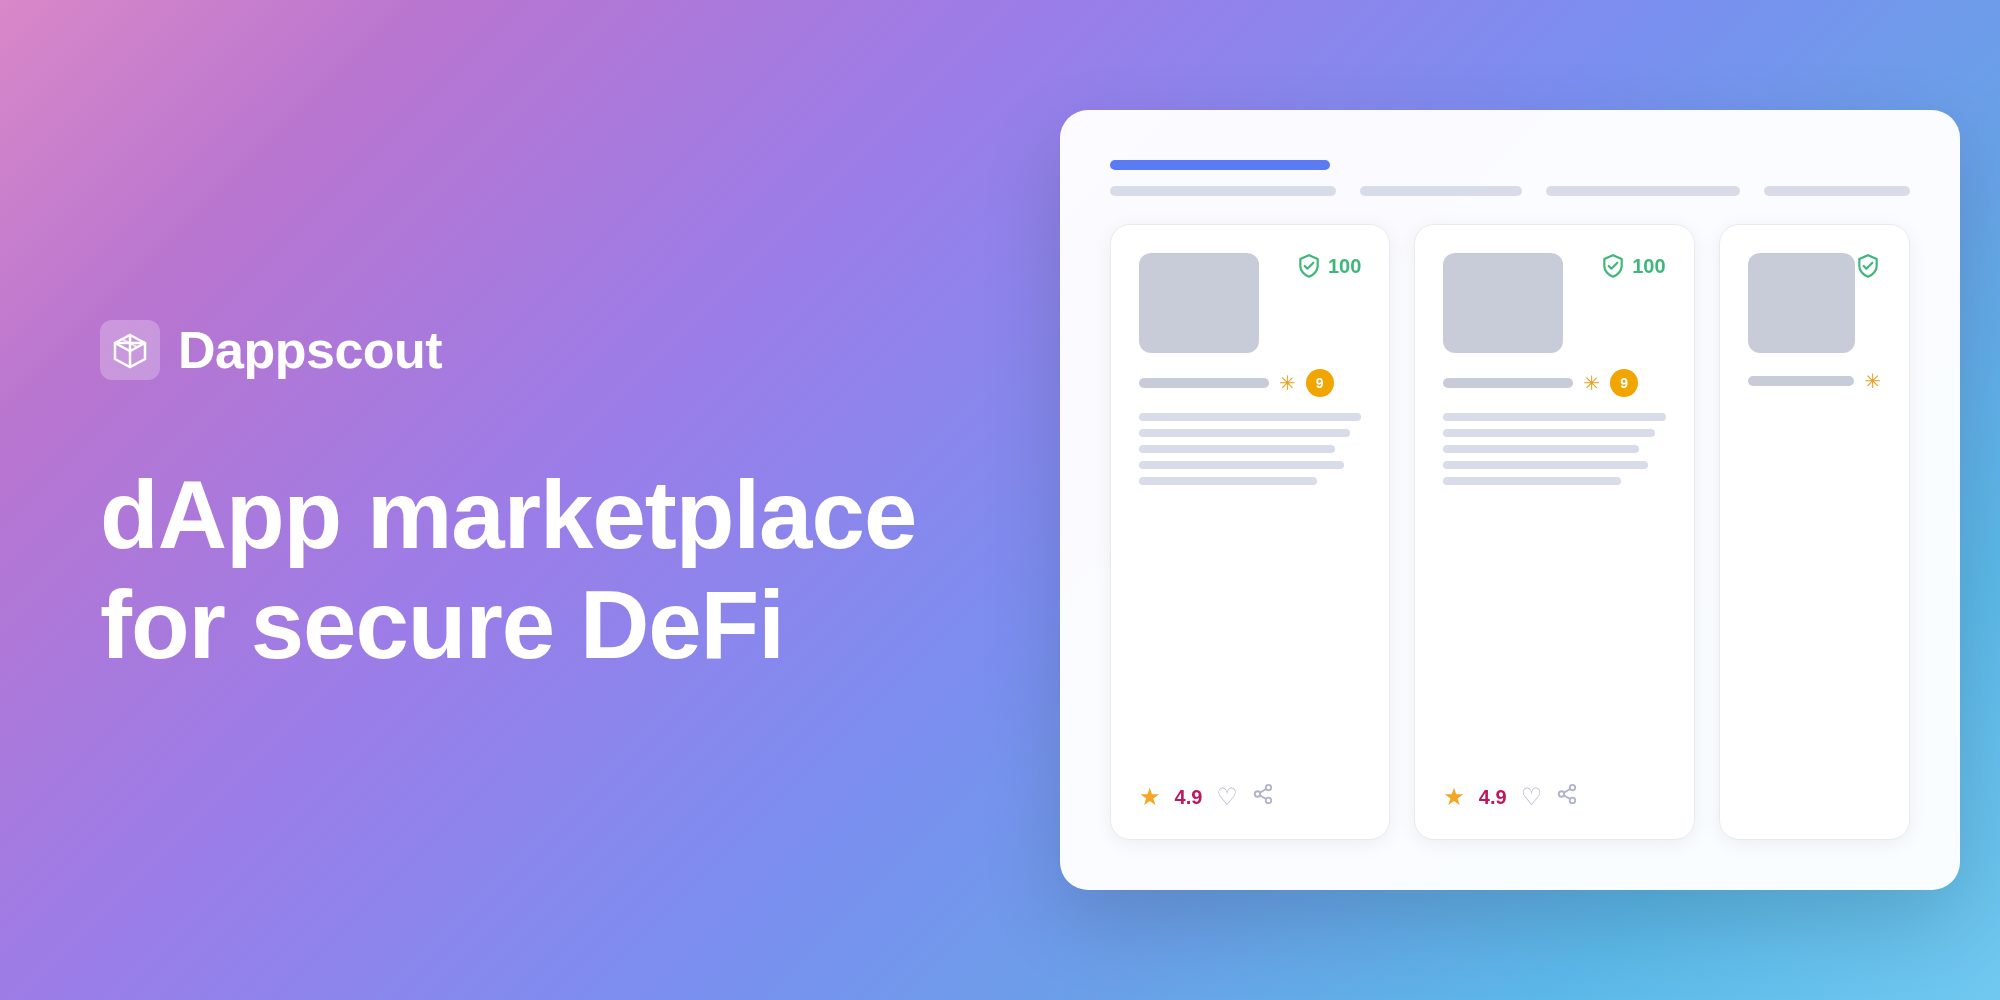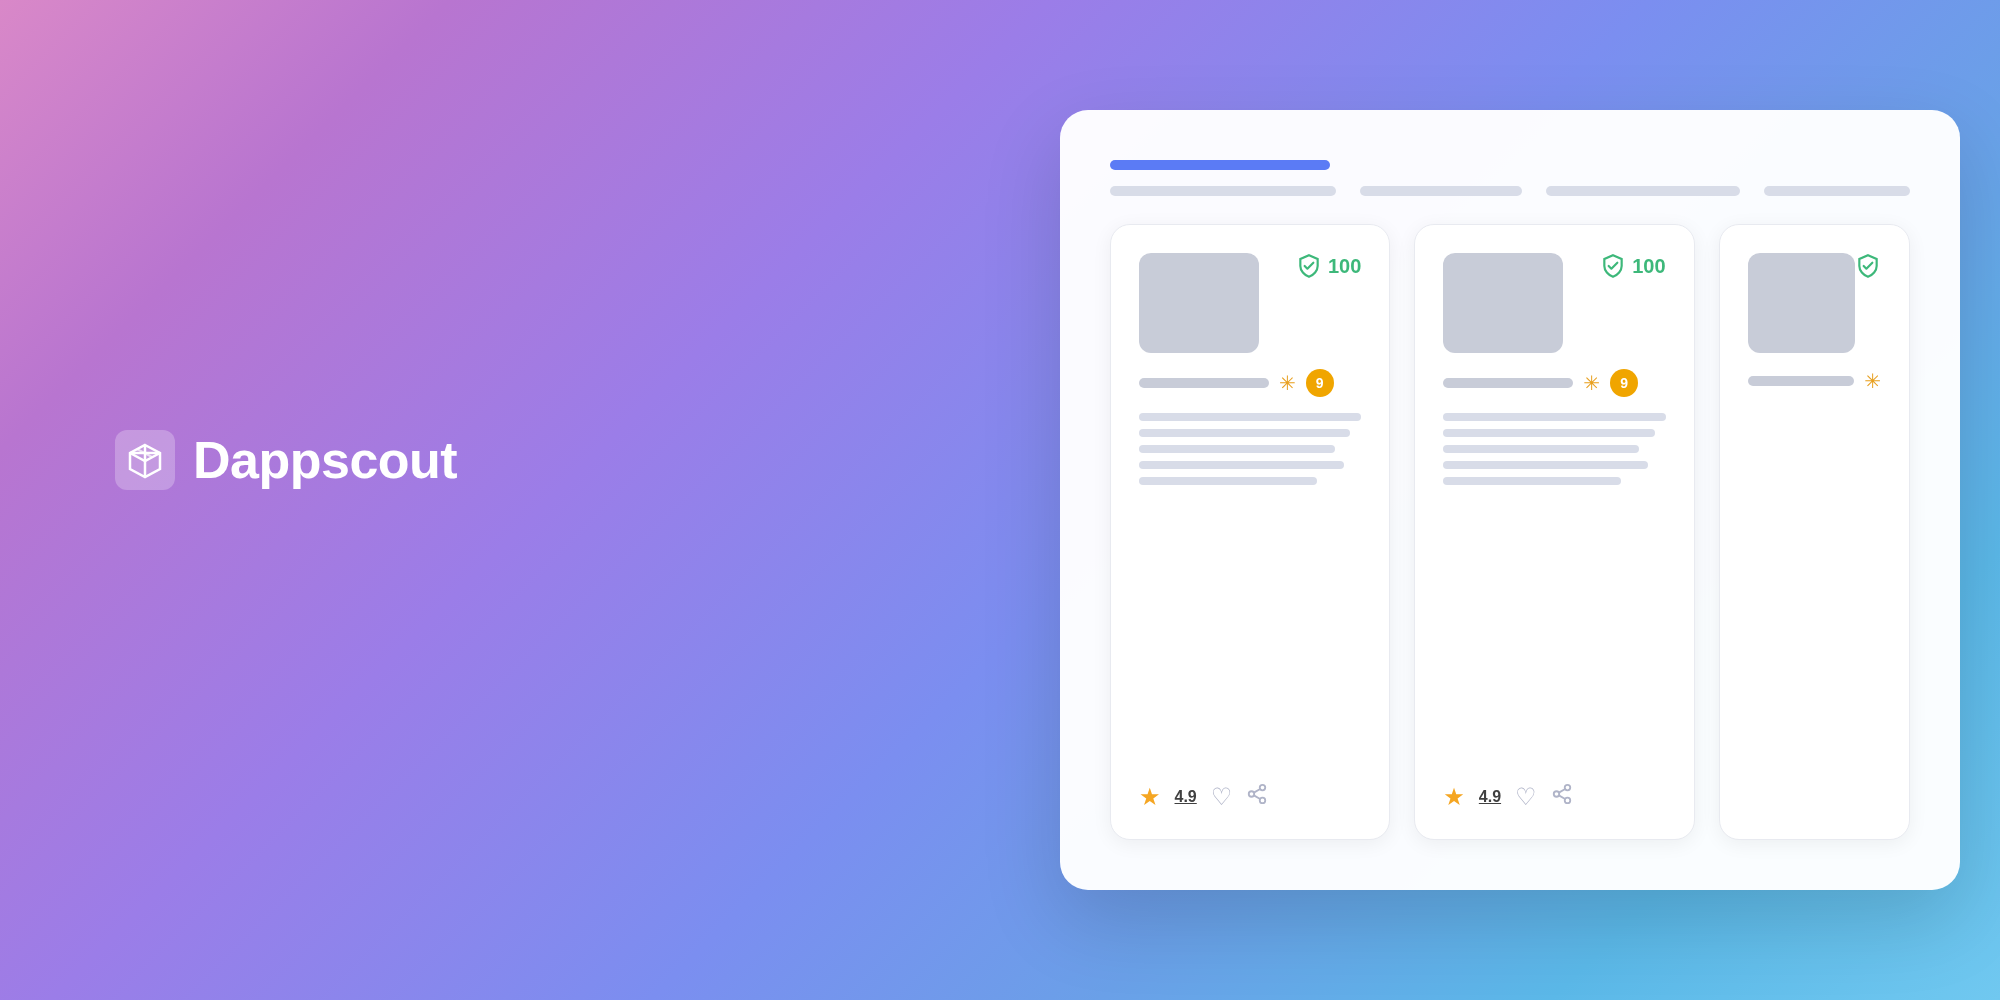--- a/index.html
+++ b/index.html
@@ -19,21 +19,20 @@
       display: flex;
       align-items: center;
     }
 
     .left-panel {
       width: 55%;
       padding: 80px 100px;
       display: flex;
       flex-direction: column;
       gap: 0;
-      margin-left: 15px;
     }
 
     .logo-area {
       display: flex;
       align-items: center;
       gap: 18px;
       margin-bottom: 80px;
     }
 
     .logo-icon {
@@ -210,24 +209,23 @@
       display: flex;
       align-items: center;
       gap: 14px;
       margin-top: auto;
     }
 
     .star-rating {
       display: flex;
       align-items: center;
       gap: 6px;
-      color: #404040;
-      font-size: 16px;
+      color: #be185d;
+      font-size: 20px;
       font-weight: 600;
-      text-decoration: underline;
     }
 
     .star-icon {
       color: #f5a623;
       font-size: 24px;
     }
 
     .heart-icon {
       color: #b0b4c8;
       font-size: 24px;
@@ -265,20 +263,22 @@
           <path d="M5 13 L35 13" stroke="white" stroke-width="2.5"></path>
           <path d="M5 13 L20 21 L35 13" stroke="white" stroke-width="2.5" fill="none"></path>
 
           <path d="M12 9 L27 17" stroke="white" stroke-width="2" opacity="0.7"></path>
         </g>
       </svg>
       <span class="logo-text">Dappscout</span>
     </div>
 
     <div class="headline">
+      <div>dApp marketplace</div>
+      <div>for secure DeFi</div>
     </div>
 
   </div>
 
   <div class="right-panel">
     <div class="ui-mockup">
 
       <div class="mockup-header">
         <div class="blue-bar"></div>
         <div class="bar-row">

